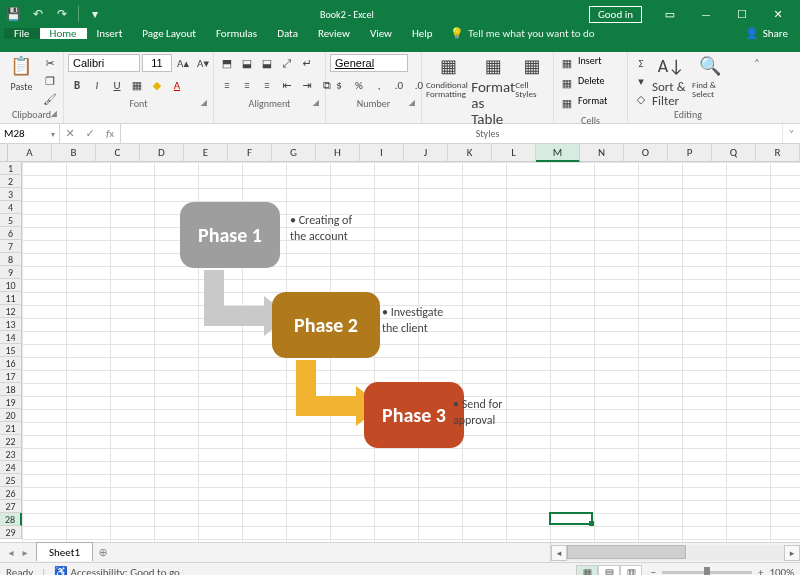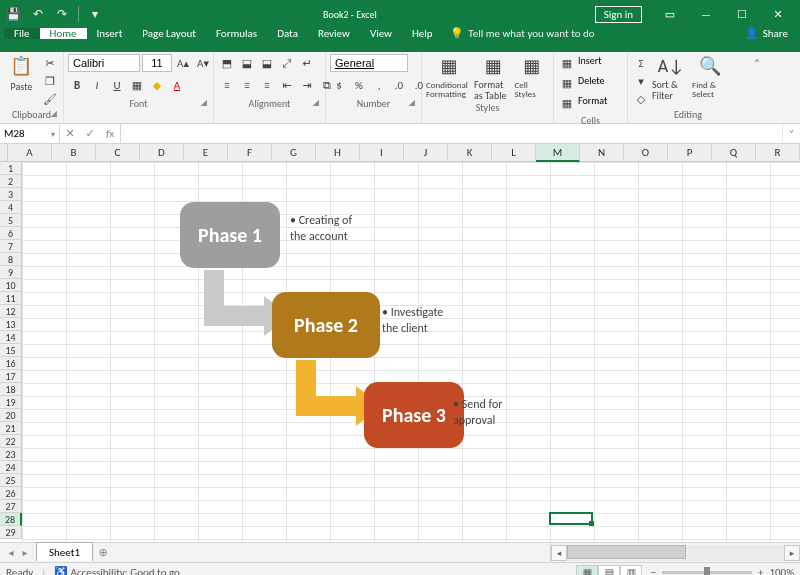--- a/index.html
+++ b/index.html
@@ -100,21 +100,21 @@
 <div class="titlebar">
   <div class="qat">
     <span class="qat-icon">💾</span>
     <span class="qat-icon">↶</span>
     <span class="qat-icon">↷</span>
     <span class="qat-sep"></span>
     <span class="qat-icon">▾</span>
   </div>
   <div class="title">Book2 - Excel</div>
   <div class="winbtns">
-    <div class="signin">Sign in</div>
+    <div class="signin">Good in</div>
     <div class="winbtn">▭</div>
     <div class="winbtn">—</div>
     <div class="winbtn">☐</div>
     <div class="winbtn">✕</div>
   </div>
 </div>
 
 <div class="menubar">
   <div class="menuitem file">File</div>
   <div class="menuitem active">Home</div>
@@ -219,21 +219,21 @@
   </div>
 
   <div class="chunk" style="width:132px">
     <div class="chunk-body">
       <div class="bigbtn" style="width:48px">
           <span class="glyph">▦</span>
           <span style="font-size:9px;line-height:1.05">Conditional Formatting</span>
         </div>
       <div class="bigbtn" style="width:40px">
           <span class="glyph">▦</span>
-          <span style="font-size:10px;line-height:1.05">Format as Table</span>
+          <span style="font-size:15px;line-height:1.05">Format as Table</span>
         </div>
       <div class="bigbtn" style="width:36px">
           <span class="glyph">▦</span>
           <span style="font-size:9px;line-height:1.05">Cell Styles</span>
         </div>
     </div>
     <div class="chunk-label"><span>Styles</span></div>
   </div>
 
   <div class="chunk" style="width:74px">
@@ -256,21 +256,21 @@
 
   <div class="chunk" style="width:120px;border-right:none">
     <div class="chunk-body">
       <div class="stackcol">
         <span class="minibtn">Σ</span>
         <span class="minibtn">▾</span>
         <span class="minibtn">◇</span>
       </div>
       <div class="bigbtn" style="width:38px">
           <span class="glyph">A↓</span>
-          <span style="font-size:10px;line-height:1.05">Sort &amp; Filter</span>
+          <span style="font-size:13px;line-height:1.05">Sort &amp; Filter</span>
         </div>
       <div class="bigbtn" style="width:38px">
           <span class="glyph">🔍</span>
           <span style="font-size:9px;line-height:1.05">Find &amp; Select</span>
         </div>
     </div>
     <div class="chunk-label"><span>Editing</span></div>
   </div>
 
   <div class="ribbonend">˄</div>

